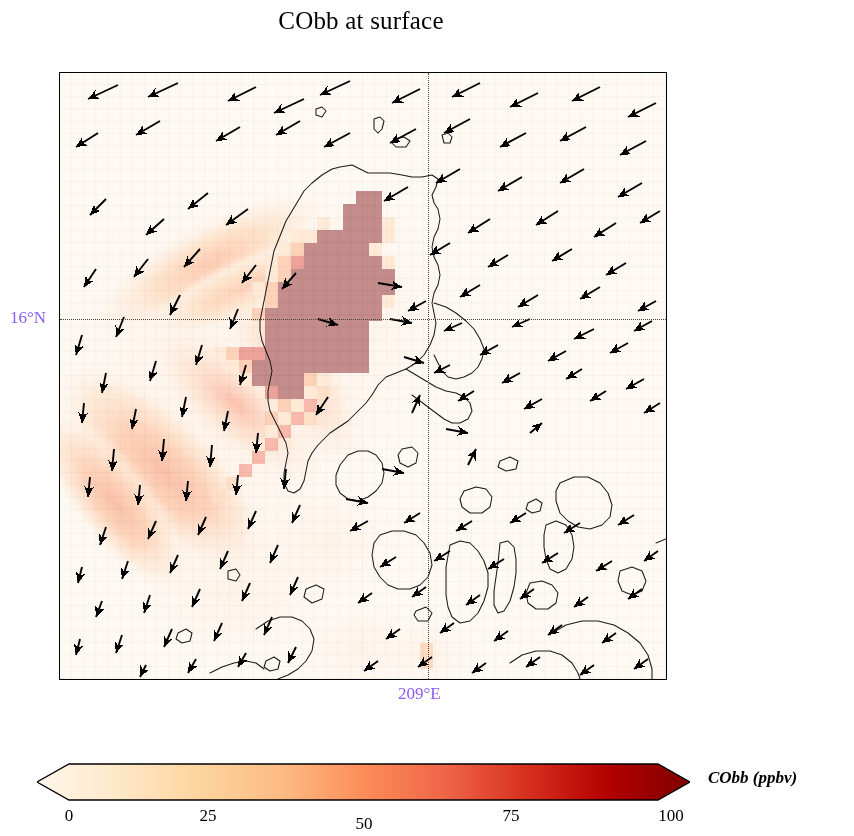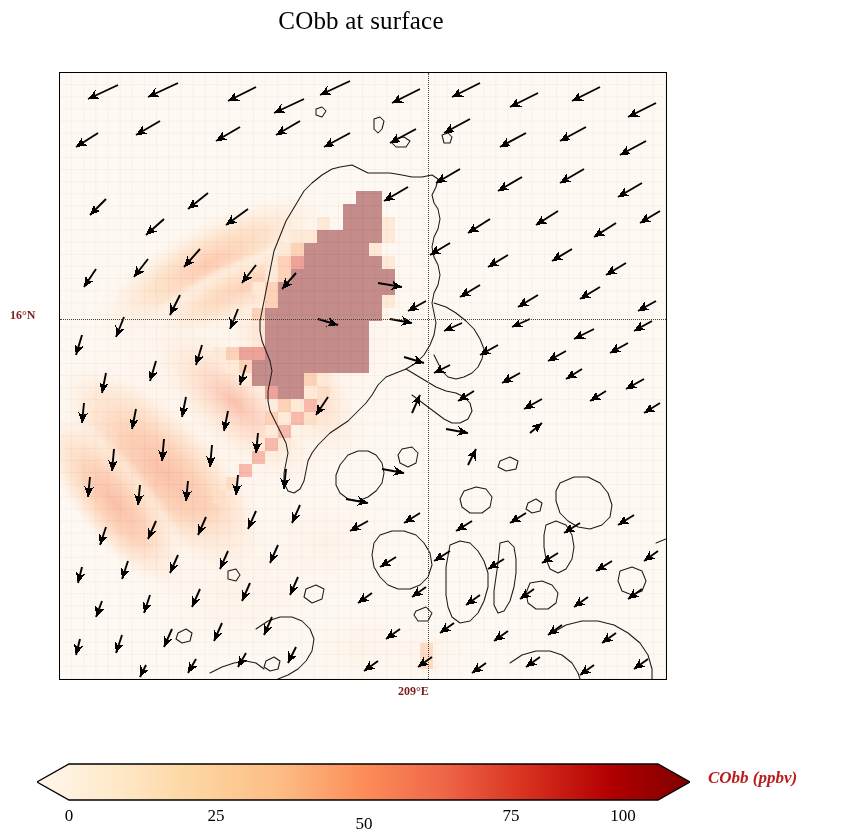--- a/index.html
+++ b/index.html
@@ -81,24 +81,23 @@
   }
   .tick-mark-bottom {
     position: absolute;
     height: 6px;
     width: 0;
     border-left: 1.4px solid #000;
     top: -6px;
   }
   .axis-tick-label {
     position: absolute;
-    font-size: 12px;
+    font-size: 17px;
     white-space: nowrap;
-    color: #7f1d1d;
-    font-weight: bold;
+    color: #8b5cf6;
   }
 
   
   #colorbar-axes {
     position: absolute;
     left: 37px;
     top: 760px;
     width: 653px;
     height: 44px;
   }
@@ -117,21 +116,21 @@
     color: #000;
   }
   #colorbar-label {
     position: absolute;
     left: 708px;
     top: 768px;
     font-size: 17px;
     font-weight: bold;
     font-style: italic;
     white-space: nowrap;
-    color: #b91c1c;
+    color: #000000;
   }
 </style>
 </head>
 <body>
 
 <div id="figure-title">
   <span class="title-line">CObb at surface</span>
 </div>
 
 <div id="map-axes">
@@ -603,19 +602,19 @@
         <stop offset="0.750" stop-color="#d7301f"></stop>
         <stop offset="0.875" stop-color="#b30000"></stop>
         <stop offset="1.000" stop-color="#7f0000"></stop>
       </linearGradient>
     </defs>
 
     <polygon points="32,4 621,4 653,22 621,40 32,40 0,22" fill="url(#cbarGrad)" stroke="#000000" stroke-width="1.3" stroke-linejoin="miter"></polygon>
   </svg>
 
   <span class="cbar-tick-label" style="left:32px;">0</span>
-  <span class="cbar-tick-label" style="left:179px;">25</span>
+  <span class="cbar-tick-label" style="left:171px;">25</span>
   <span class="cbar-tick-label" style="left:327px;margin-top:8px;">50</span>
   <span class="cbar-tick-label" style="left:474px;">75</span>
-  <span class="cbar-tick-label" style="left:586px;">100</span>
+  <span class="cbar-tick-label" style="left:634px;">100</span>
 </div>
 
 <div id="colorbar-label">CObb (ppbv)</div>
 
 </body></html>

